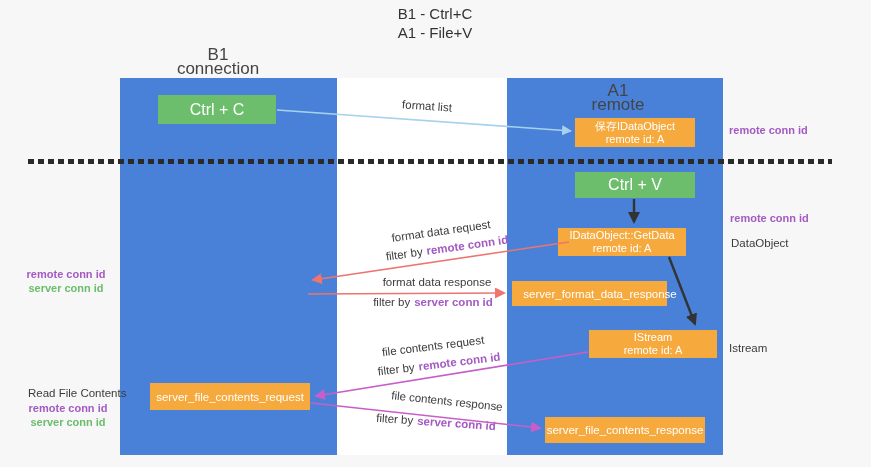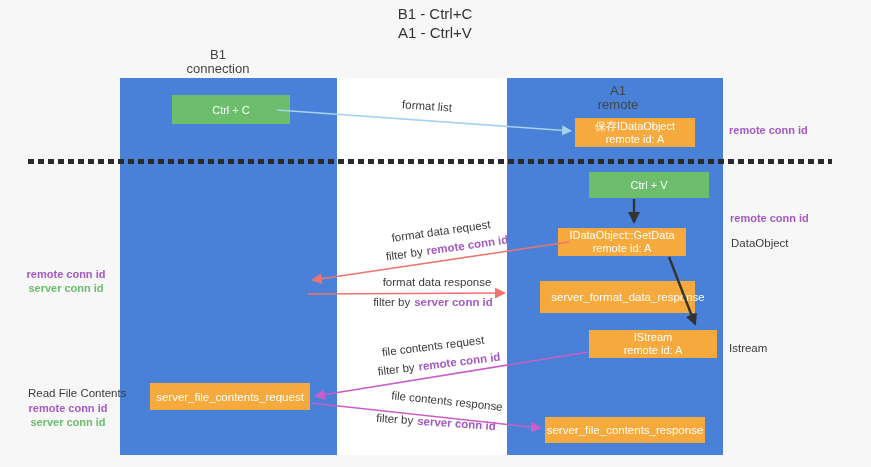--- a/index.html
+++ b/index.html
@@ -10,25 +10,25 @@
     background:#f7f7f8; overflow:hidden;
   }
   .gap-band { position:absolute; left:337px; top:78px; width:170px; height:377px; background:#ffffff; }
   .column { position:absolute; top:78px; width:217px; height:377px; background:var(--column-blue); }
   .col-left  { left:120px; }
   .col-right { left:507px; width:216px; }
 
   .title { position:absolute; left:435px; top:4px; transform:translateX(-50%);
            text-align:center; font-size:15px; line-height:19px; color:#333; }
   .col-header { position:absolute; top:48px; transform:translateX(-50%);
-                text-align:center; font-size:13px; line-height:14px; color:#444; }
+                text-align:center; font-size:17px; line-height:14px; color:#444; }
 
   .node { position:absolute; display:flex; flex-direction:column; align-items:center;
           justify-content:center; color:#fff; text-align:center; white-space:nowrap; }
-  .node-green  { background:var(--box-green);  font-size:11px;margin-left:14px; }
+  .node-green  { background:var(--box-green);  font-size:16px; }
   .node-orange { background:var(--box-orange); font-size:11.5px; }
   .two-line { font-size:11px; line-height:13px; }
 
   .flow-label { position:absolute; white-space:nowrap; font-size:11.5px; color:var(--text-dark);
                 transform:translate(-50%,-50%) rotate(var(--rot,0deg)); }
   .side-label { position:absolute; white-space:nowrap; font-size:11.5px; color:var(--text-dark); }
   .conn-pair  { position:absolute; text-align:center; font-size:11px; line-height:14px;
                 font-weight:700; white-space:nowrap; }
   .purple { color:var(--text-purple); font-weight:700; }
   .greenid { color:var(--text-green); font-weight:700; }
@@ -43,21 +43,21 @@
 <body>
 
 <div id="stage">
 
   <div class="gap-band"></div>
   <div class="column col-left"></div>
   <div class="column col-right"></div>
 
   <div class="title">
     <div>B1 - Ctrl+C</div>
-    <div>A1 - Ctrl+V</div>
+    <div>A1 - File+V</div>
   </div>
 
   <div class="col-header" style="left:218px;">
     <div>B1</div>
     <div>connection</div>
   </div>
   <div class="col-header" style="left:618px;margin-top:36px;">
     <div>A1</div>
     <div>remote</div>
   </div>
@@ -76,21 +76,21 @@
   <div class="node node-green" style="left:575px; top:172px; width:120px; height:26px;">
     <span>Ctrl + V</span>
   </div>
 
   <div class="node node-orange two-line" style="left:558px; top:228px; width:128px; height:28px;">
     <span>IDataObject::GetData</span>
     <span>remote id: A</span>
   </div>
 
 
-  <div class="node node-orange" style="left:540px; top:281px; width:155px; height:32px;padding-left:21px;">
+  <div class="node node-orange" style="left:512px; top:281px; width:155px; height:25px;padding-left:21px;">
     <span>server_format_data_response</span>
   </div>
 
   <div class="node node-orange two-line" style="left:589px; top:330px; width:128px; height:28px;">
     <span>IStream</span>
     <span>remote id: A</span>
   </div>
 
   <div class="node node-orange" style="left:545px; top:417px; width:160px; height:26px;">
     <span>server_file_contents_response</span>

